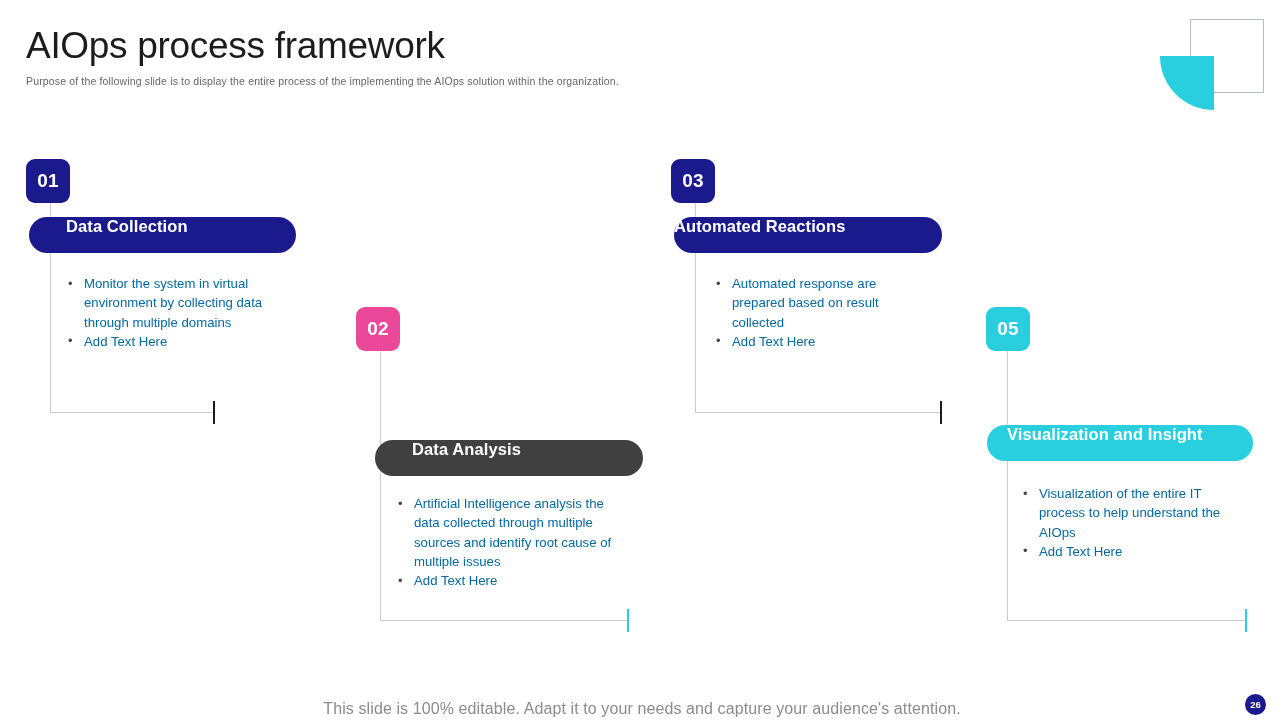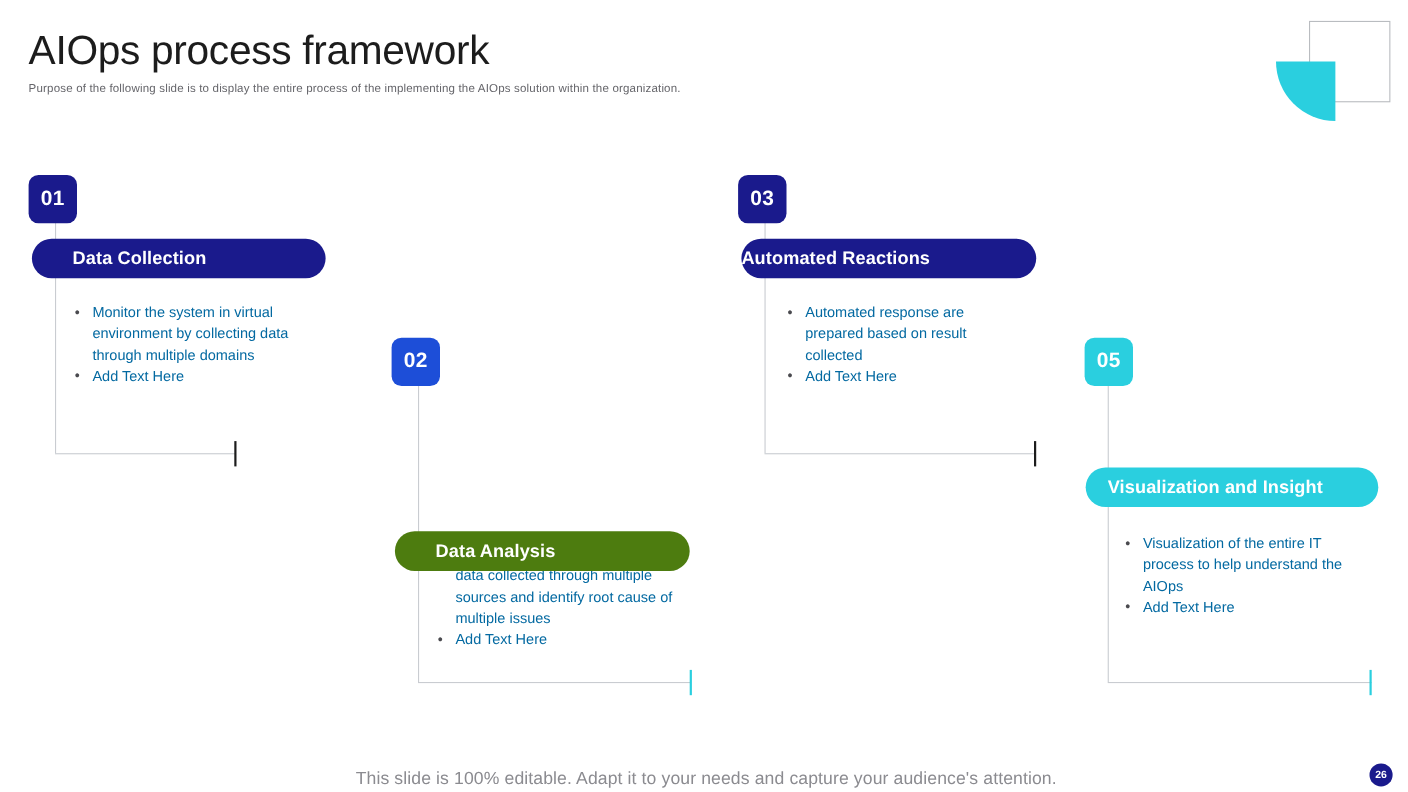--- a/index.html
+++ b/index.html
@@ -81,21 +81,20 @@
     z-index: 4;
   }
   .pill {
     position: absolute;
     height: 36px;
     border-radius: 18px;
     color: #ffffff;
     font-size: 16.5px;
     font-weight: 700;
     display: flex;
-    align-items: center;
     letter-spacing: 0.1px;
     z-index: 3;
     white-space: nowrap;
   }
   .pill-label {
     display: block;
   }
   .body-list {
     position: absolute;
     margin: 0;
@@ -192,25 +191,25 @@
       <li>Monitor the system in virtual environment by collecting data through multiple domains</li>
       <li>Add Text Here</li>
     </ul>
   </div>
 
   <div class="step">
     <div class="conn-v" style="left:380px; top:348px; height:272px;"></div>
     <div class="conn-h" style="left:380px; top:620px; width:248px;"></div>
     <div class="conn-tick" style="left:627px; top:609px; height:23px; background:#2ACFDF;"></div>
 
-    <div class="num-badge" style="left:356px; top:307px; background:#1d4ed8;text-align:right;">
+    <div class="num-badge" style="left:356px; top:307px; background:#ec4899;text-align:right;">
       <span>02</span>
     </div>
 
-    <div class="pill" style="left:359px; top:440px; width:268px; background:#4d7c0f;margin-top:43px;">
+    <div class="pill" style="left:375px; top:440px; width:268px; background:#404040;">
       <span class="pill-label" style="padding-left:37px;">Data Analysis</span>
     </div>
 
     <ul class="body-list" style="left:396px; top:494px; width:224px;">
       <li>Artificial Intelligence analysis the data collected through multiple sources and identify root cause of multiple issues</li>
       <li>Add Text Here</li>
     </ul>
   </div>
 
   <div class="step">

